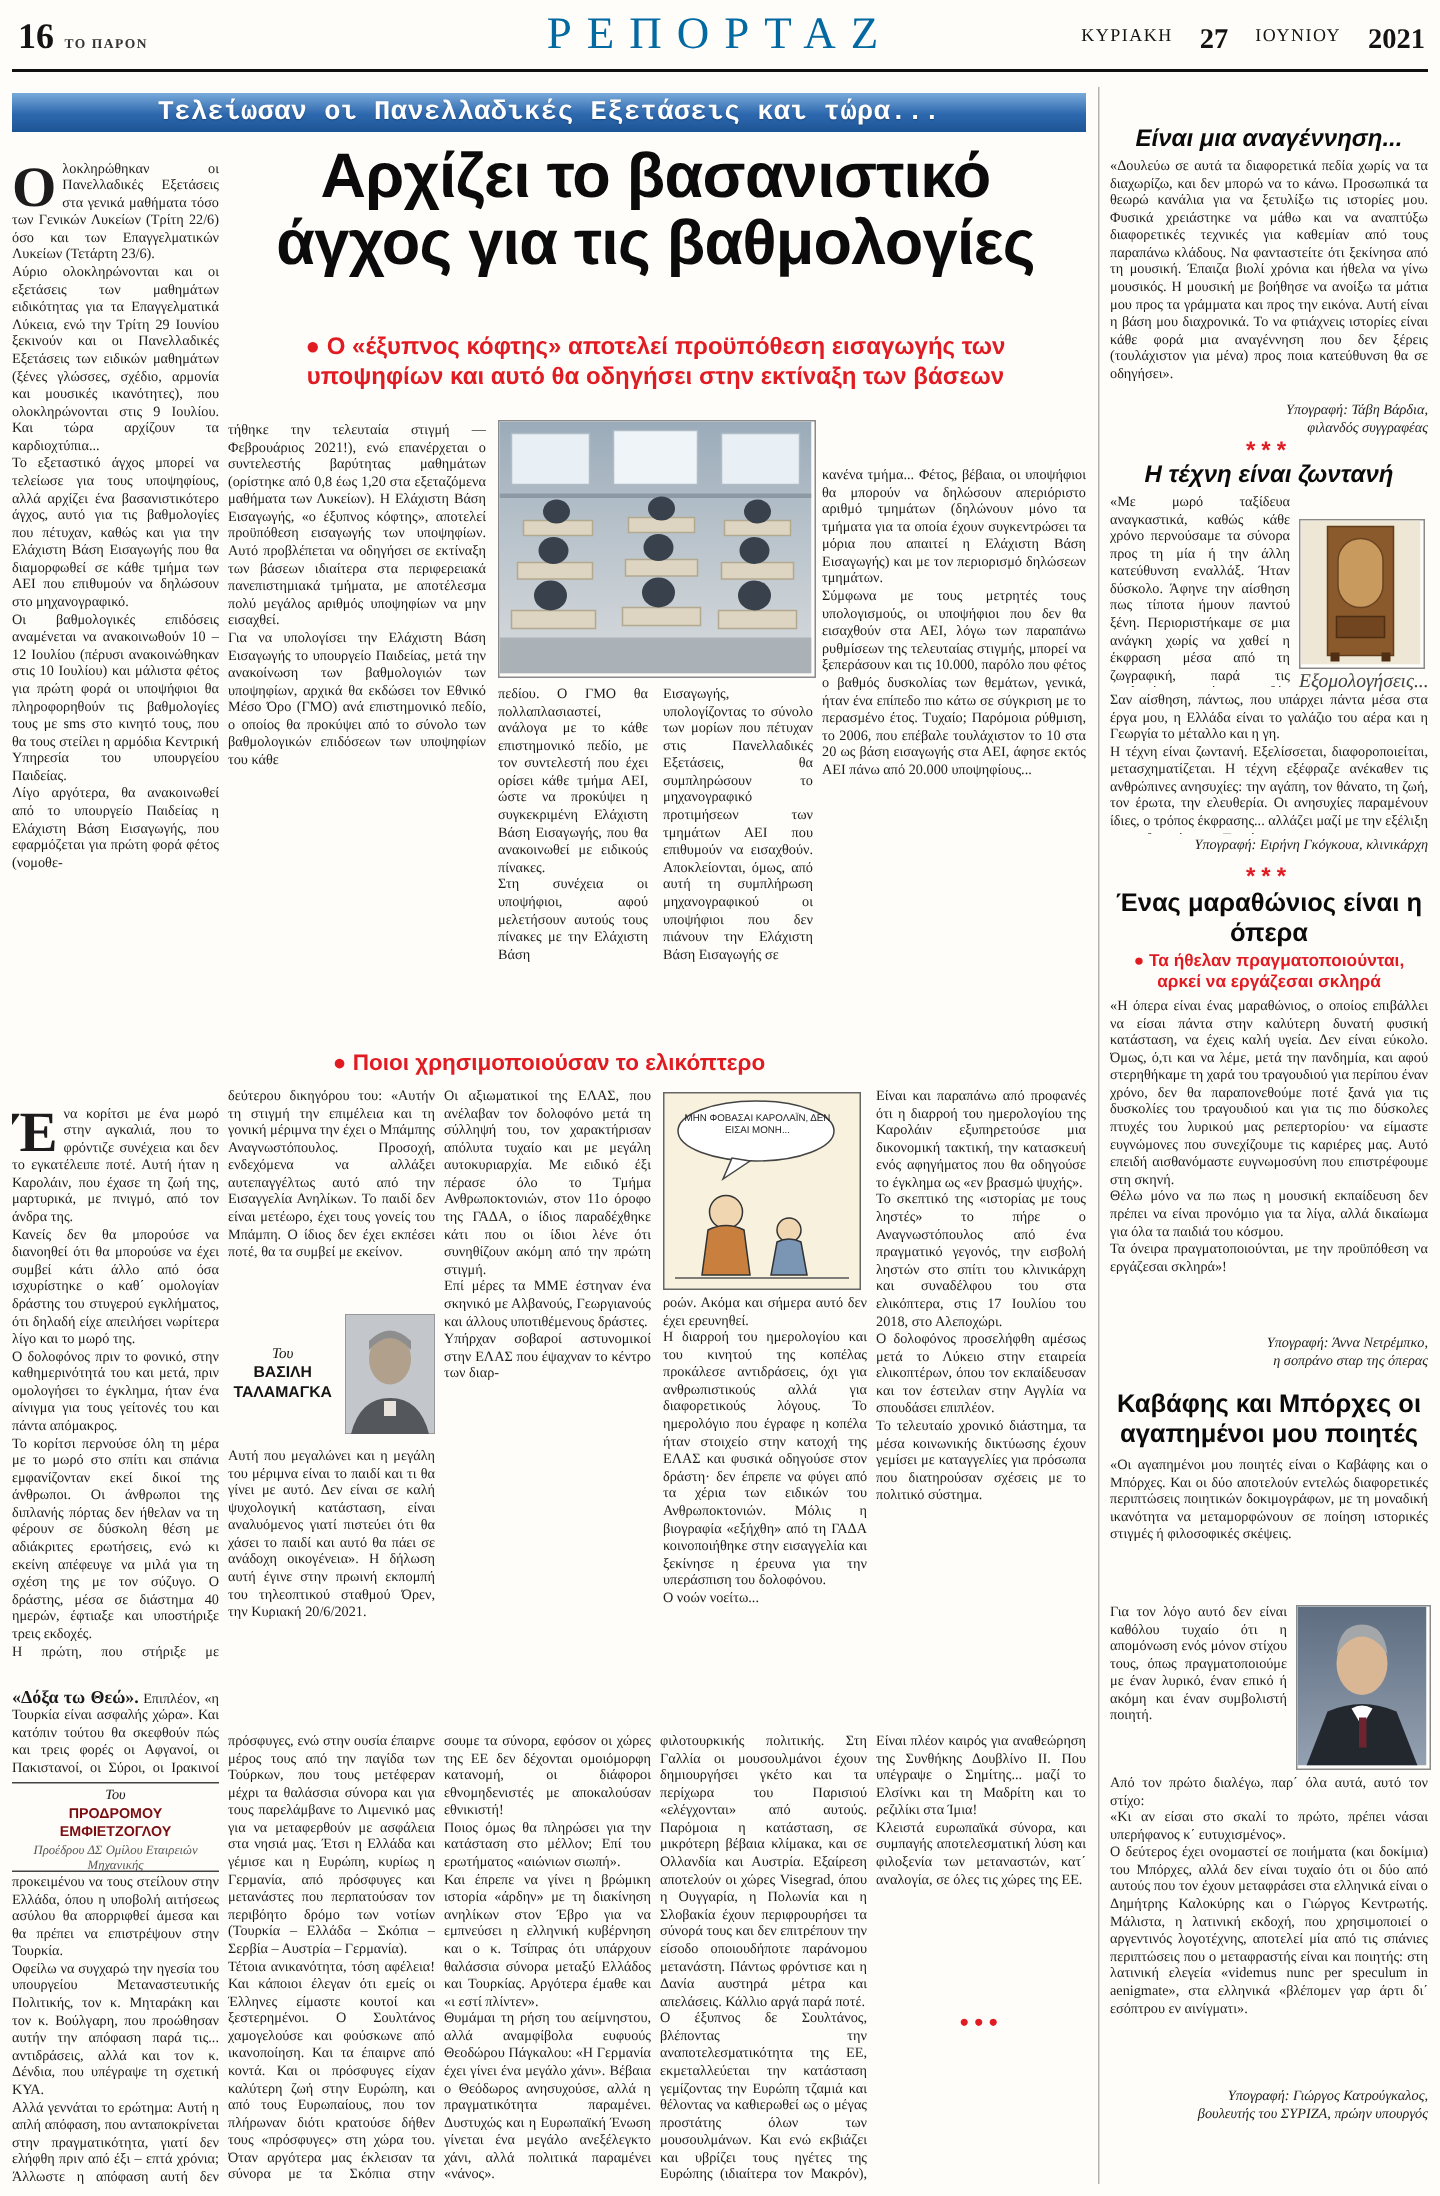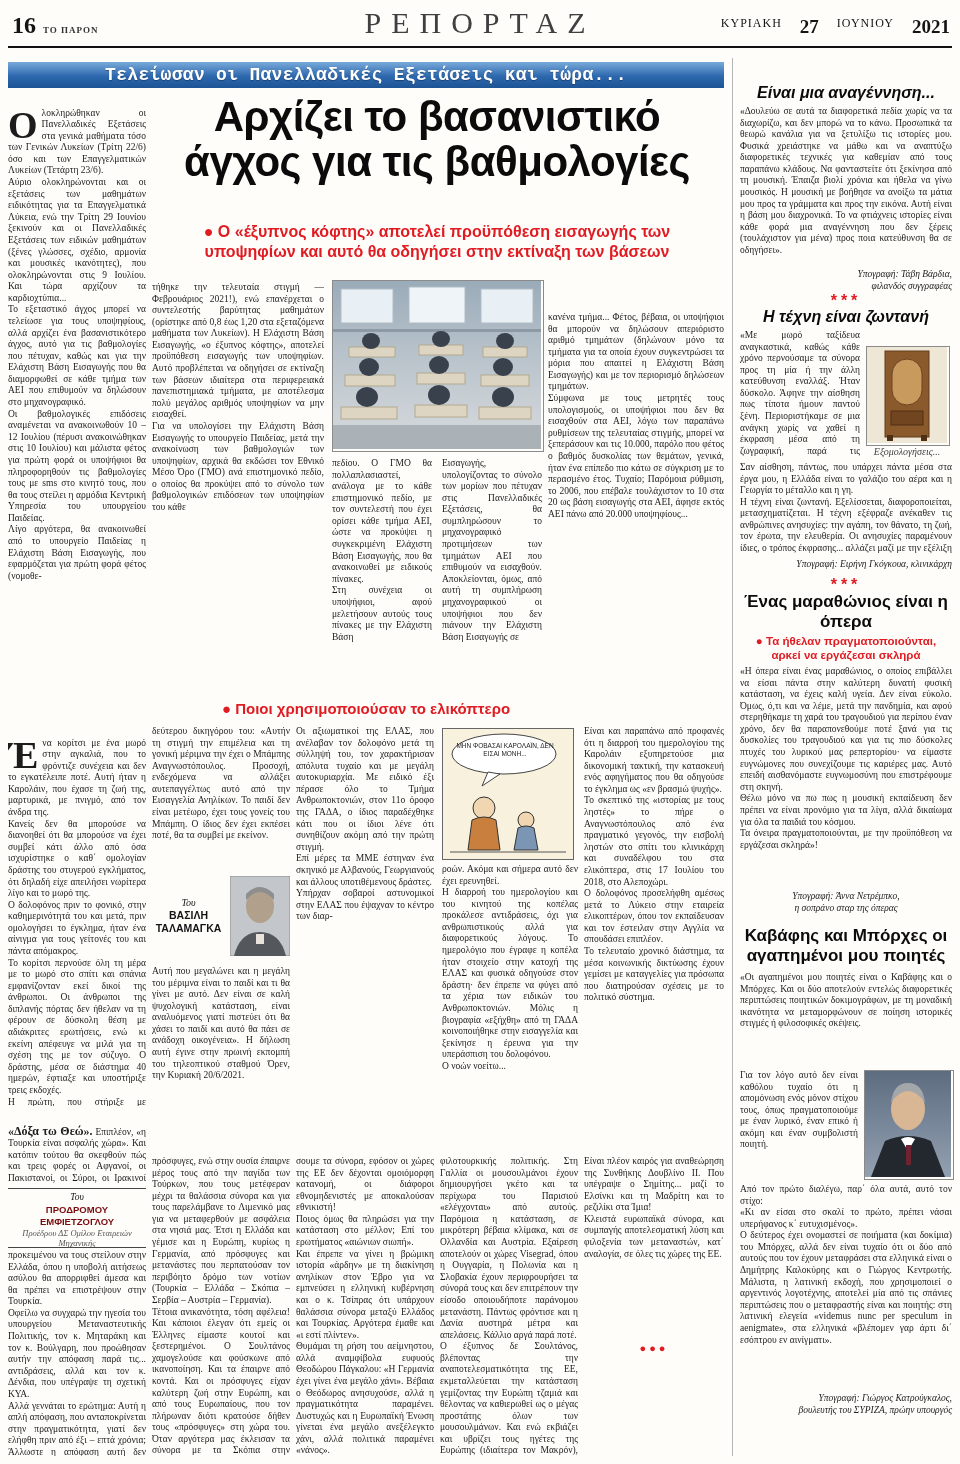--- a/index.html
+++ b/index.html
@@ -30,35 +30,35 @@
   .byline2 .who .pre{font-style:italic;font-size:10px;display:block;}
   .byline2 .who .nm{font-weight:bold;font-size:10.5px;display:block;
                     font-family:"Liberation Sans",sans-serif;}
   .byline3{text-align:center;border-top:1px solid #444;border-bottom:1px solid #444;
            padding:3px 0;line-height:1.25;}
   .byline3 .pre{font-style:italic;font-size:9.5px;display:block;}
   .byline3 .nm{font-weight:bold;font-size:9.5px;display:block;color:#7a0c10;
                font-family:"Liberation Sans",sans-serif;}
   .byline3 .role{font-style:italic;font-size:8.5px;display:block;color:#555;}
   .lead{font-weight:bold;font-size:12px;}
-  .caption{font-style:italic;font-size:10px;color:#444;text-align:center;}
+  .caption{font-style:italic;font-size:13px;color:#444;text-align:center;}
   .end-mark{color:#e01b22;font-weight:bold;text-align:center;font-size:11px;letter-spacing:3px;}
   img,svg{display:block;}
 </style>
 </head>
 <body>
 
 <div class="page">
 
   <div class="abs" style="left:12px;top:12px;display:flex;align-items:baseline;gap:7px;">
     <span style="font-size:24px;font-weight:bold;">16</span>
     <span style="font-size:9px;font-weight:bold;letter-spacing:1px;color:#333;">ΤΟ ΠΑΡΟΝ</span>
   </div>
 
-  <div class="abs" style="left:310px;top:6px;width:340px;text-align:center;font-size:30px;letter-spacing:10px;color:#404040;">ΡΕΠΟΡΤΑΖ</div>
+  <div class="abs" style="left:310px;top:6px;width:340px;text-align:center;font-size:30px;letter-spacing:10px;color:#0369a1;">ΡΕΠΟΡΤΑΖ</div>
 
   <div class="abs" style="right:10px;top:16px;display:flex;align-items:flex-start;gap:18px;">
     <span style="font-size:12px;letter-spacing:1px;">ΚΥΡΙΑΚΗ</span>
     <span style="font-size:19px;font-weight:bold;">27</span>
     <span style="font-size:12px;letter-spacing:1px;">ΙΟΥΝΙΟΥ</span>
     <span style="font-size:19px;font-weight:bold;">2021</span>
   </div>
 
   <div class="abs rule" style="left:8px;top:46px;width:944px;height:2px;"></div>
   <div class="abs vrule" style="left:732px;top:58px;width:1px;height:1398px;"></div>
@@ -236,21 +236,21 @@
   <div class="abs body" style="left:740px;top:462px;width:212px;height:94px;">Σαν αίσθηση, πάντως, που υπάρχει πάντα μέσα στα έργα μου, η Ελλάδα είναι το γαλάζιο του αέρα και η Γεωργία το μέταλλο και η γη.
 Η τέχνη είναι ζωντανή. Εξελίσσεται, διαφοροποιείται, μετασχηματίζεται. Η τέχνη εξέφραζε ανέκαθεν τις ανθρώπινες ανησυχίες: την αγάπη, τον θάνατο, τη ζωή, τον έρωτα, την ελευθερία. Οι ανησυχίες παραμένουν ίδιες, ο τρόπος έκφρασης... αλλάζει μαζί με την εξέλιξη της ανθρωπότητας. Τα πάντα ρει».</div>
   <div class="abs sig" style="left:740px;top:558px;width:212px;height:14px;">Υπογραφή: Ειρήνη Γκόγκουα, κλινικάρχη</div>
   <div class="abs sep" style="left:740px;top:576px;width:212px;">***</div>
 
   <div class="abs sb-h" style="left:740px;top:592px;width:212px;height:40px;font-size:17px;">Ένας μαραθώνιος είναι η όπερα</div>
   <div class="abs deck" style="left:742px;top:634px;width:208px;height:30px;font-size:11.5px;">● Τα ήθελαν πραγματοποιούνται, αρκεί να εργάζεσαι σκληρά</div>
   <div class="abs body" style="left:740px;top:666px;width:212px;height:222px;">«Η όπερα είναι ένας μαραθώνιος, ο οποίος επιβάλλει να είσαι πάντα στην καλύτερη δυνατή φυσική κατάσταση, να έχεις καλή υγεία. Δεν είναι εύκολο. Όμως, ό,τι και να λέμε, μετά την πανδημία, και αφού στερηθήκαμε τη χαρά του τραγουδιού για περίπου έναν χρόνο, δεν θα παραπονεθούμε ποτέ ξανά για τις δυσκολίες του τραγουδιού και για τις πιο δύσκολες πτυχές του λυρικού μας ρεπερτορίου· να είμαστε ευγνώμονες που συνεχίζουμε τις καριέρες μας. Αυτό επειδή αισθανόμαστε ευγνωμοσύνη που επιστρέφουμε στη σκηνή.
 Θέλω μόνο να πω πως η μουσική εκπαίδευση δεν πρέπει να είναι προνόμιο για τα λίγα, αλλά δικαίωμα για όλα τα παιδιά του κόσμου.
 Τα όνειρα πραγματοποιούνται, με την προϋπόθεση να εργάζεσαι σκληρά»!</div>
-  <div class="abs sig" style="left:740px;top:890px;width:212px;height:28px;text-align:center;">Υπογραφή: Άννα Νετρέμπκο,
+  <div class="abs sig" style="left:740px;top:890px;width:212px;height:28px;">Υπογραφή: Άννα Νετρέμπκο,
 η σοπράνο σταρ της όπερας</div>
 
   <div class="abs sb-h" style="left:740px;top:926px;width:212px;height:42px;font-size:17px;">Καβάφης και Μπόρχες οι αγαπημένοι μου ποιητές</div>
   <div class="abs body" style="left:740px;top:972px;width:212px;height:96px;">«Οι αγαπημένοι μου ποιητές είναι ο Καβάφης και ο Μπόρχες. Και οι δύο αποτελούν εντελώς διαφορετικές περιπτώσεις ποιητικών δοκιμογράφων, με τη μοναδική ικανότητα να μεταμορφώνουν σε ποίηση ιστορικές στιγμές ή φιλοσοφικές σκέψεις.</div>
 
   <div class="abs" style="left:864px;top:1070px;width:88px;height:108px;border:1px solid #8a8a8a;">
     <svg width="86" height="106" viewBox="0 0 86 106">
       <defs>
         <linearGradient id="polG" x1="0" y1="0" x2="0" y2="1">
           <stop offset="0" stop-color="#5e6c80"></stop>

